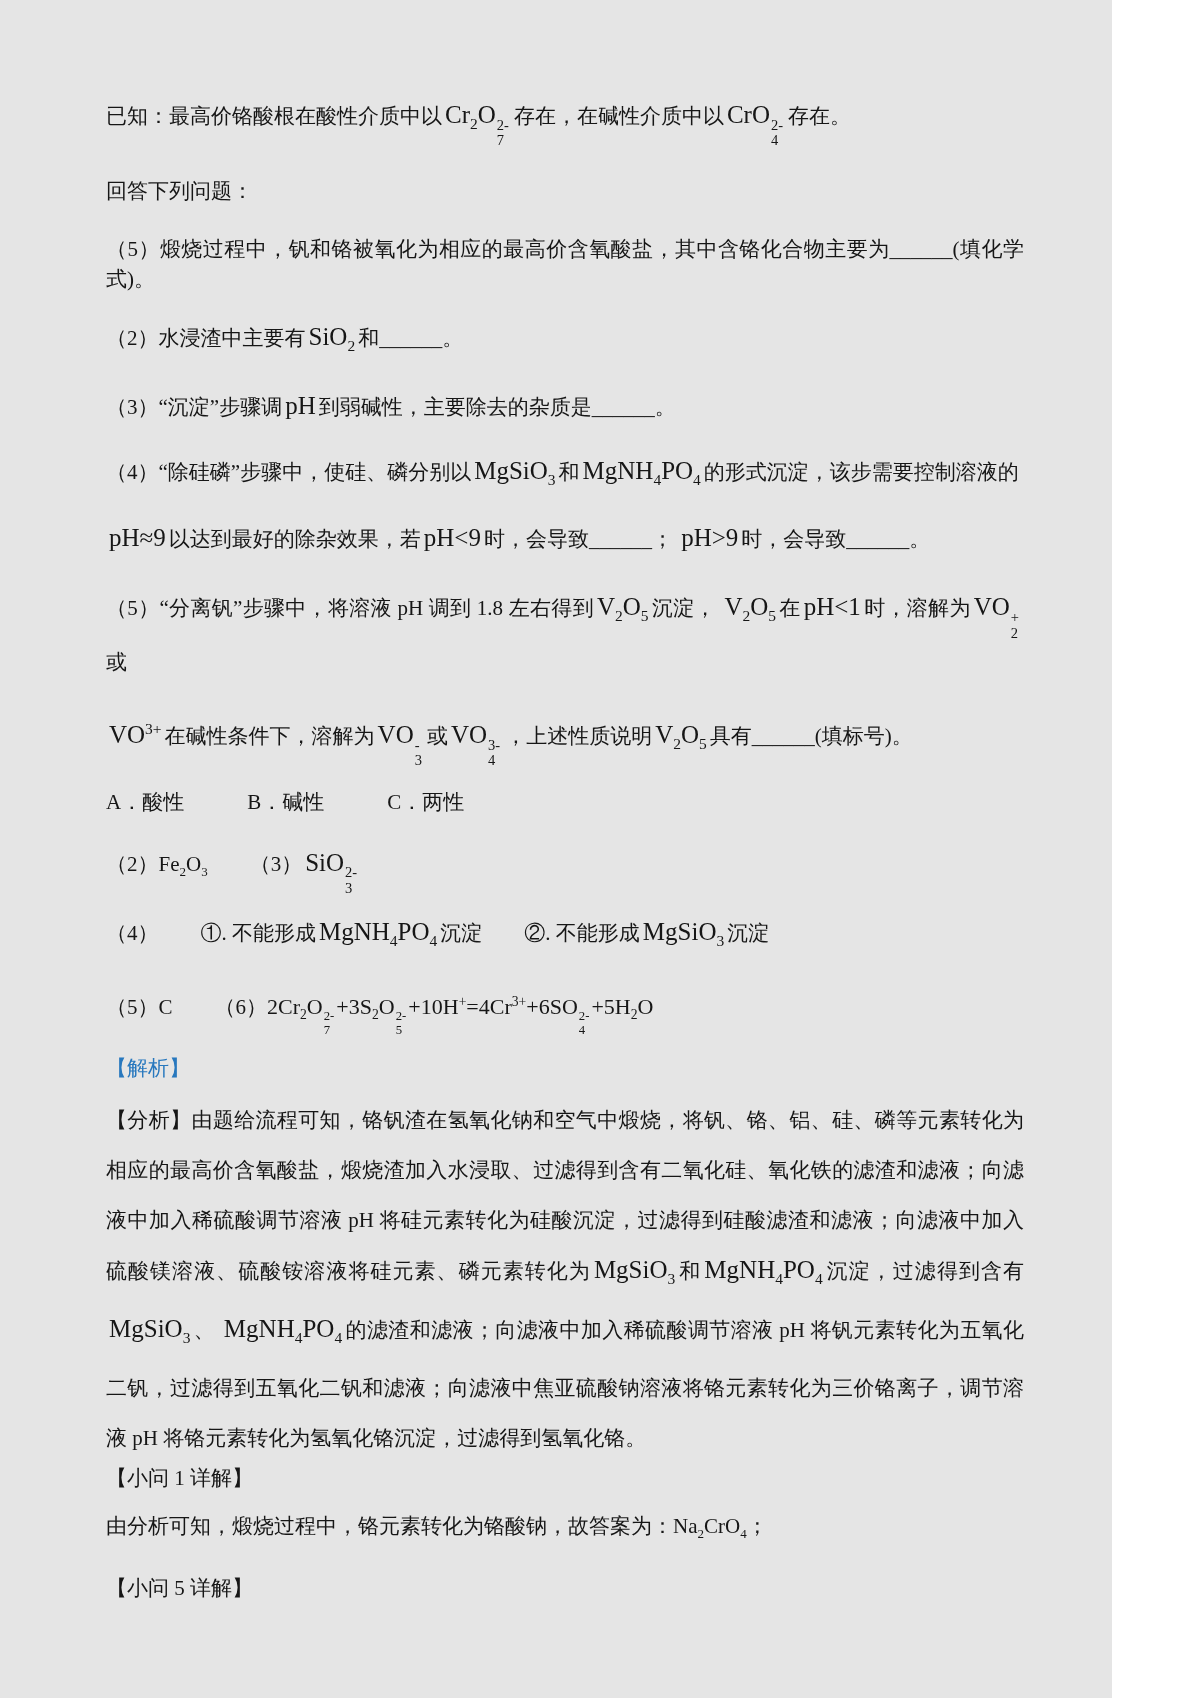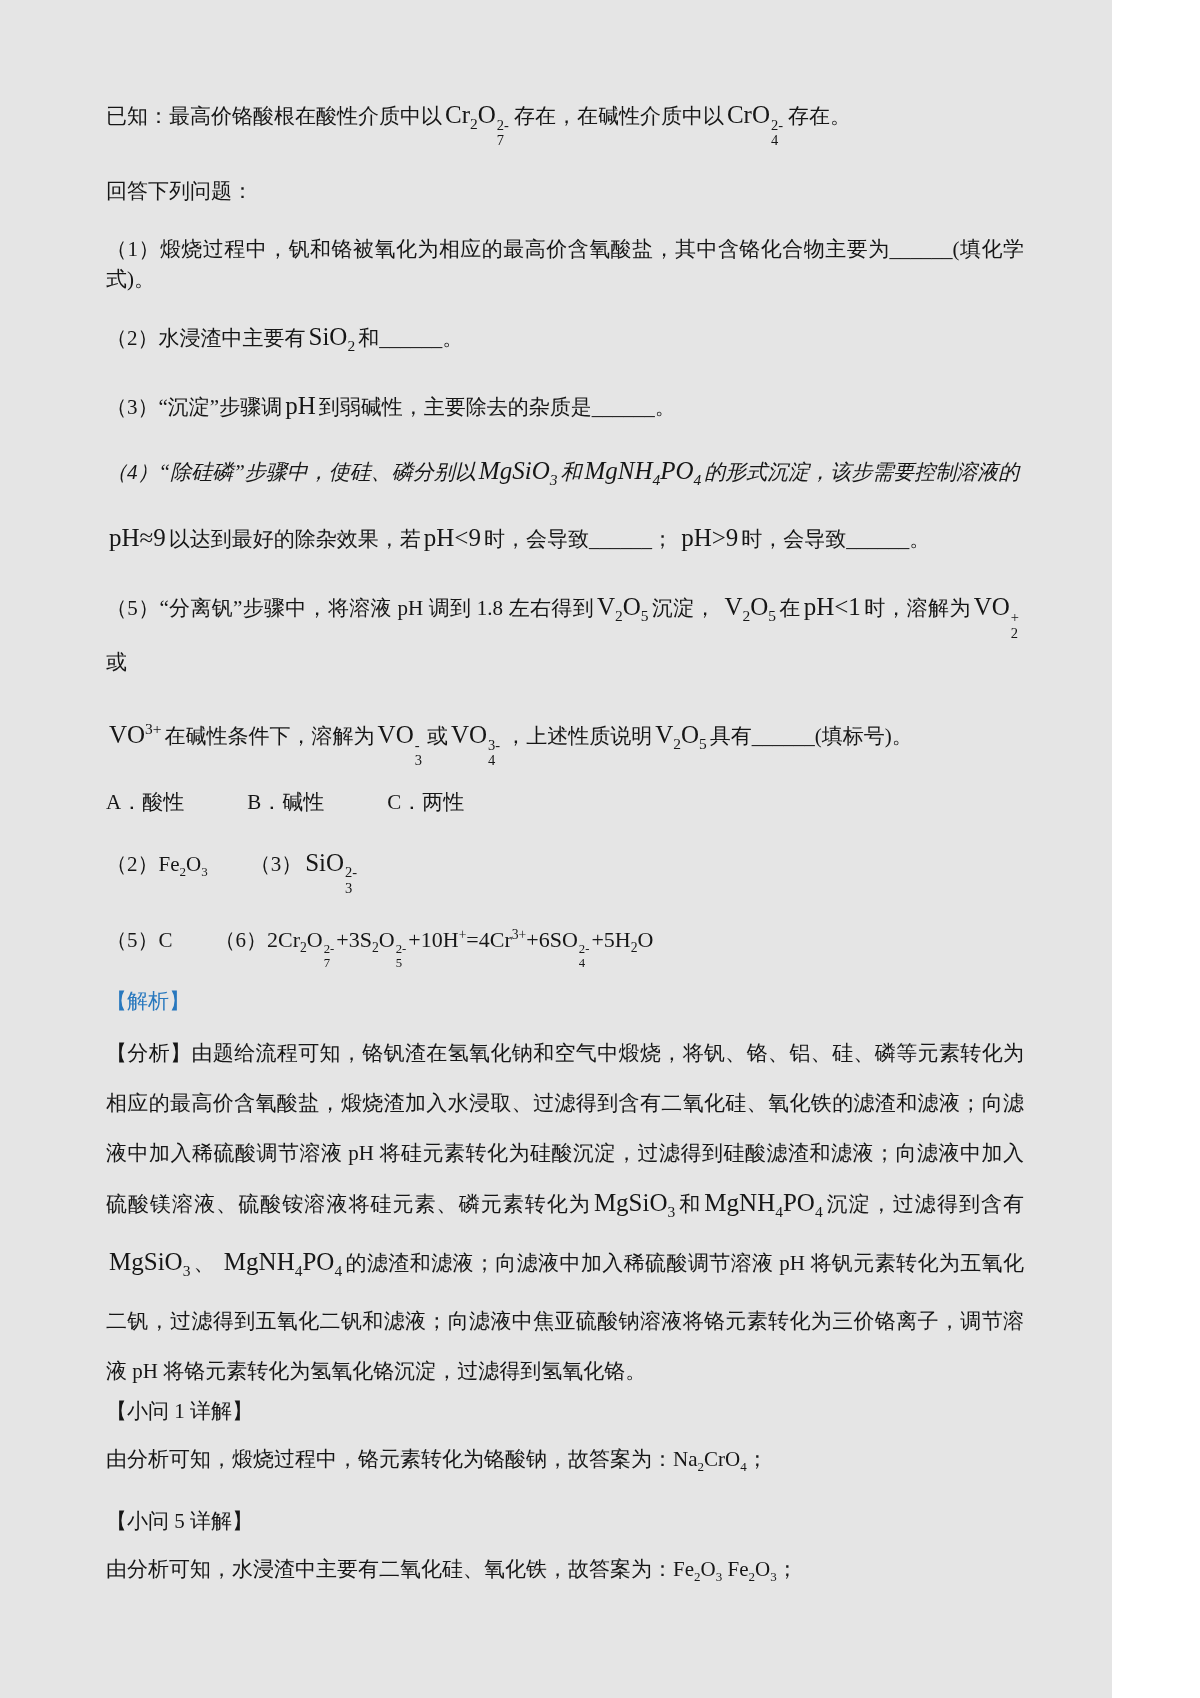--- a/index.html
+++ b/index.html
@@ -14,21 +14,21 @@
     font-size:21px;
     overflow:hidden;
   }
   p{margin:0;text-align:justify;}
   
   .p-known{line-height:38px;margin-bottom:28px;}
   .p-prompt{line-height:30px;margin-bottom:28px;}
   .p-q1{line-height:30px;margin-bottom:24px;}
   .p-q2{line-height:38px;margin-bottom:24px;}
   .p-q3{line-height:34px;margin-bottom:28px;}
-  .p-q4a{line-height:38px;margin-bottom:22px;font-style:italic;}
+  .p-q4a{line-height:38px;margin-bottom:22px;}
   .p-q4b{line-height:34px;margin-bottom:30px;}
   .p-q5a{line-height:42px;margin-bottom:24px;}
   .p-q5b{line-height:44px;margin-bottom:18px;}
   .p-opts{line-height:30px;margin-bottom:24px;}
   .p-q6{line-height:40px;margin-bottom:18px;}
   .p-ans1{line-height:30px;margin-bottom:28px;}
   .p-ans23{line-height:44px;margin-bottom:16px;}
   .p-ans4{line-height:40px;margin-bottom:18px;}
   .p-ans56{line-height:46px;margin-bottom:14px;}
   .p-jx{line-height:30px;margin-bottom:12px;font-family:Liberation Serif, serif;}
@@ -57,21 +57,21 @@
   <p class="p-known">已知：最高价铬酸根在酸性介质中以<span class="fm">Cr<sub>2</sub>O<span class="stk">
           <span>2-</span>
           <span>7</span>
         </span></span>存在，在碱性介质中以<span class="fm">CrO<span class="stk">
           <span>2-</span>
           <span>4</span>
         </span></span>存在。</p>
 
   <p class="p-prompt">回答下列问题：</p>
 
-  <p class="p-q1">（1）煅烧过程中，钒和铬被氧化为相应的最高价含氧酸盐，其中含铬化合物主要为______(填化学式)。</p>
+  <p class="p-q1">（5）煅烧过程中，钒和铬被氧化为相应的最高价含氧酸盐，其中含铬化合物主要为______(填化学式)。</p>
 
   <p class="p-q2">（2）水浸渣中主要有<span class="fm">SiO<sub>2</sub></span>和______。</p>
 
   <p class="p-q3">（3）“沉淀”步骤调<span class="fm">pH</span>到弱碱性，主要除去的杂质是______。</p>
 
   <p class="p-q4a">（4）“除硅磷”步骤中，使硅、磷分别以<span class="fm">MgSiO<sub>3</sub></span>和<span class="fm">MgNH<sub>4</sub>PO<sub>4</sub></span>的形式沉淀，该步需要控制溶液的</p>
 
   <p class="p-q4b"><span class="fm">pH≈9</span>以达到最好的除杂效果，若<span class="fm">pH&lt;9</span>时，会导致______；&nbsp;<span class="fm">pH&gt;9</span>时，会导致______。</p>
 
   <p class="p-q5a">（5）“分离钒”步骤中，将溶液 pH 调到 1.8 左右得到<span class="fm">V<sub>2</sub>O<sub>5</sub></span>沉淀，&nbsp;<span class="fm">V<sub>2</sub>O<sub>5</sub></span>在<span class="fm">pH&lt;1</span>时，溶解为<span class="fm">VO<span class="stk">
@@ -89,20 +89,21 @@
 
   <p class="p-opts">A．酸性   B．碱性   C．两性</p>
 
 
 
   <p class="p-ans23">（2）Fe<sub>2</sub>O<sub>3</sub>  （3）<span class="fm">SiO<span class="stk">
           <span>2-</span>
           <span>3</span>
         </span></span></p>
 
+  <p class="p-ans4">（4）  ①. 不能形成<span class="fm">MgNH<sub>4</sub>PO<sub>4</sub></span>沉淀  ②. 不能形成<span class="fm">MgSiO<sub>3</sub></span>沉淀</p>
 
   <p class="p-ans56">（5）C  （6）<span class="fs">2Cr<sub>2</sub>O<span class="stk">
           <span>2-</span>
           <span>7</span>
         </span>+3S<sub>2</sub>O<span class="stk">
           <span>2-</span>
           <span>5</span>
         </span>+10H<sup>+</sup>=4Cr<sup>3+</sup>+6SO<span class="stk">
           <span>2-</span>
           <span>4</span>
@@ -115,15 +116,14 @@
   <p class="p-analysis">
     <span>【分析】</span><span>由题给流程可知，铬钒渣在氢氧化钠和空气中煅烧，将钒、铬、铝、硅、磷等元素转化为相应的最高价含氧酸盐，煅烧渣加入水浸取、过滤得到含有二氧化硅、氧化铁的滤渣和滤液；向滤液中加入稀硫酸调节溶液 pH 将硅元素转化为硅酸沉淀，过滤得到硅酸滤渣和滤液；向滤液中加入硫酸镁溶液、硫酸铵溶液将硅元素、磷元素转化为<span class="fm">MgSiO<sub>3</sub></span>和<span class="fm">MgNH<sub>4</sub>PO<sub>4</sub></span>沉淀，过滤得到含有<span class="fm">MgSiO<sub>3</sub></span>、&nbsp;<span class="fm">MgNH<sub>4</sub>PO<sub>4</sub></span>的滤渣和滤液；向滤液中加入稀硫酸调节溶液 pH 将钒元素转化为五氧化二钒，过滤得到五氧化二钒和滤液；向滤液中焦亚硫酸钠溶液将铬元素转化为三价铬离子，调节溶液 pH 将铬元素转化为氢氧化铬沉淀，过滤得到氢氧化铬。</span>
   </p>
 
   <p class="p-sub-h p-sub1h">【小问 1 详解】</p>
 
   <p class="p-sub-d">由分析可知，煅烧过程中，铬元素转化为铬酸钠，故答案为：Na<sub>2</sub>CrO<sub>4</sub>；</p>
 
   <p class="p-sub-h">【小问 5 详解】</p>
 
-  <p class="p-sub-d2">由分析可知，水浸渣中主要有二氧化硅、氧化铁，故答案为：Fe<sub>2</sub>O<sub>3</sub> Fe<sub>2</sub>O<sub>3</sub>；</p>
 
 </div>
 
 </body></html>

